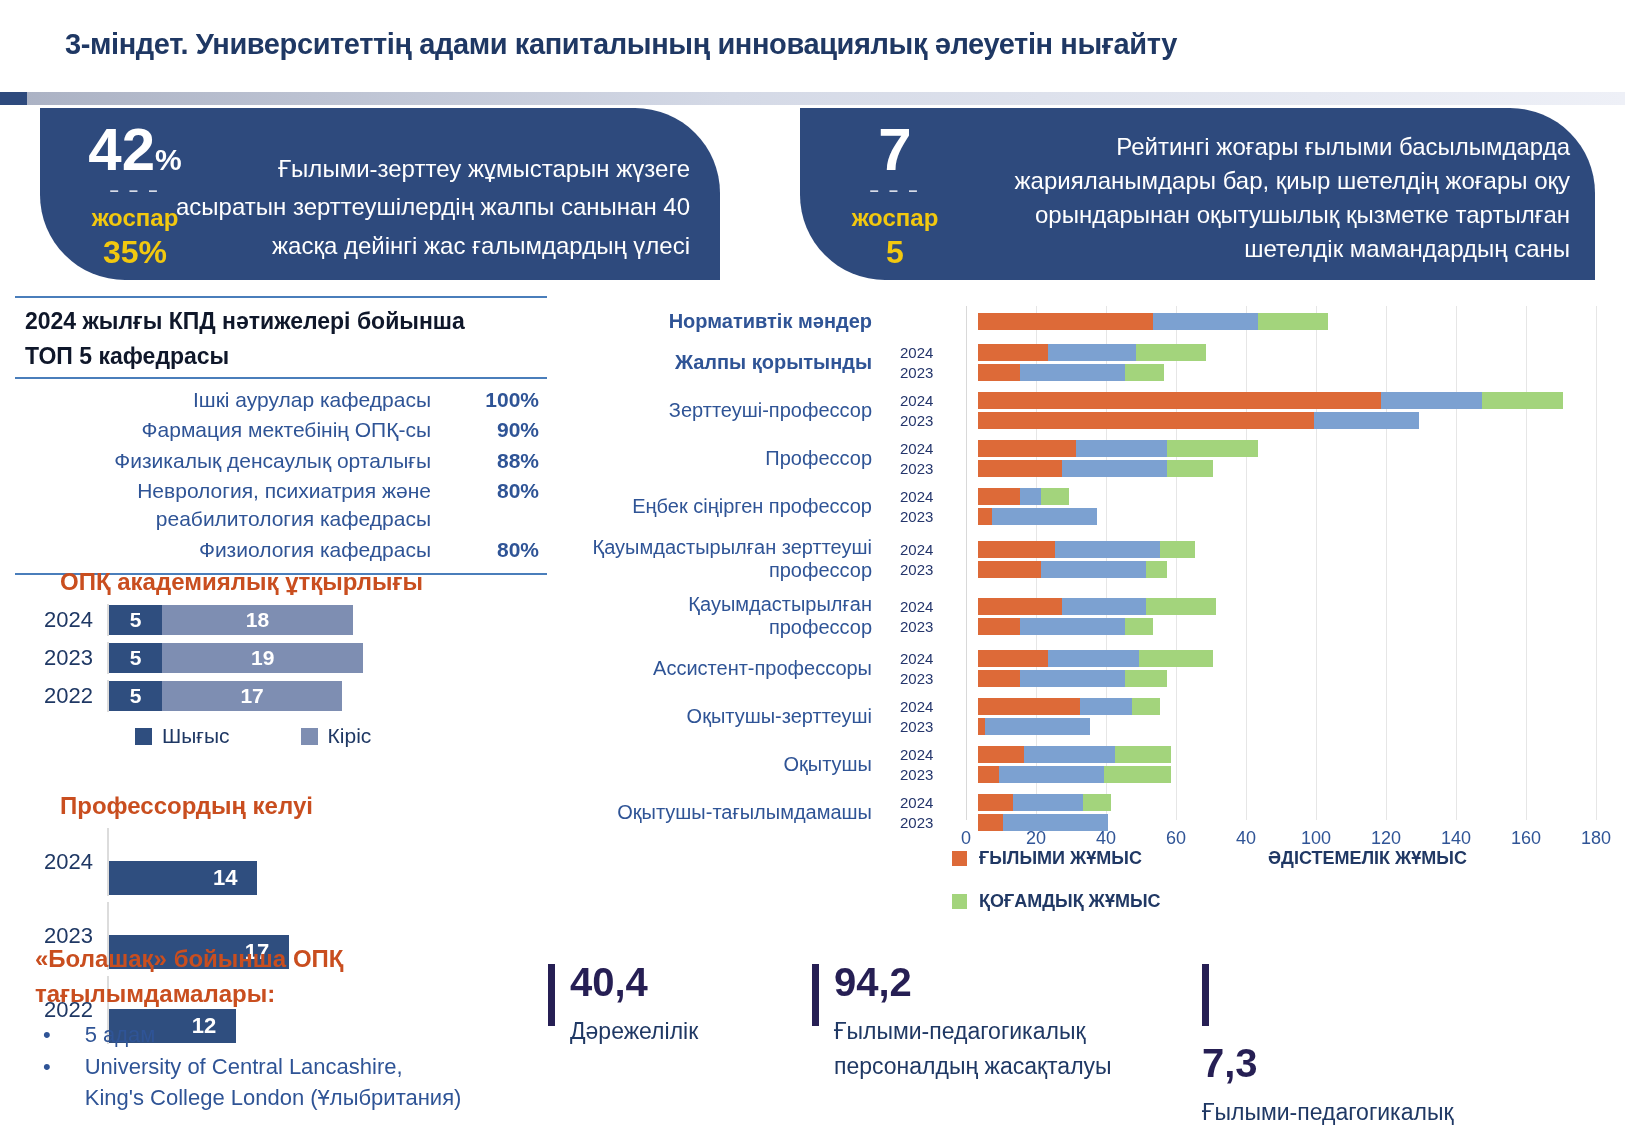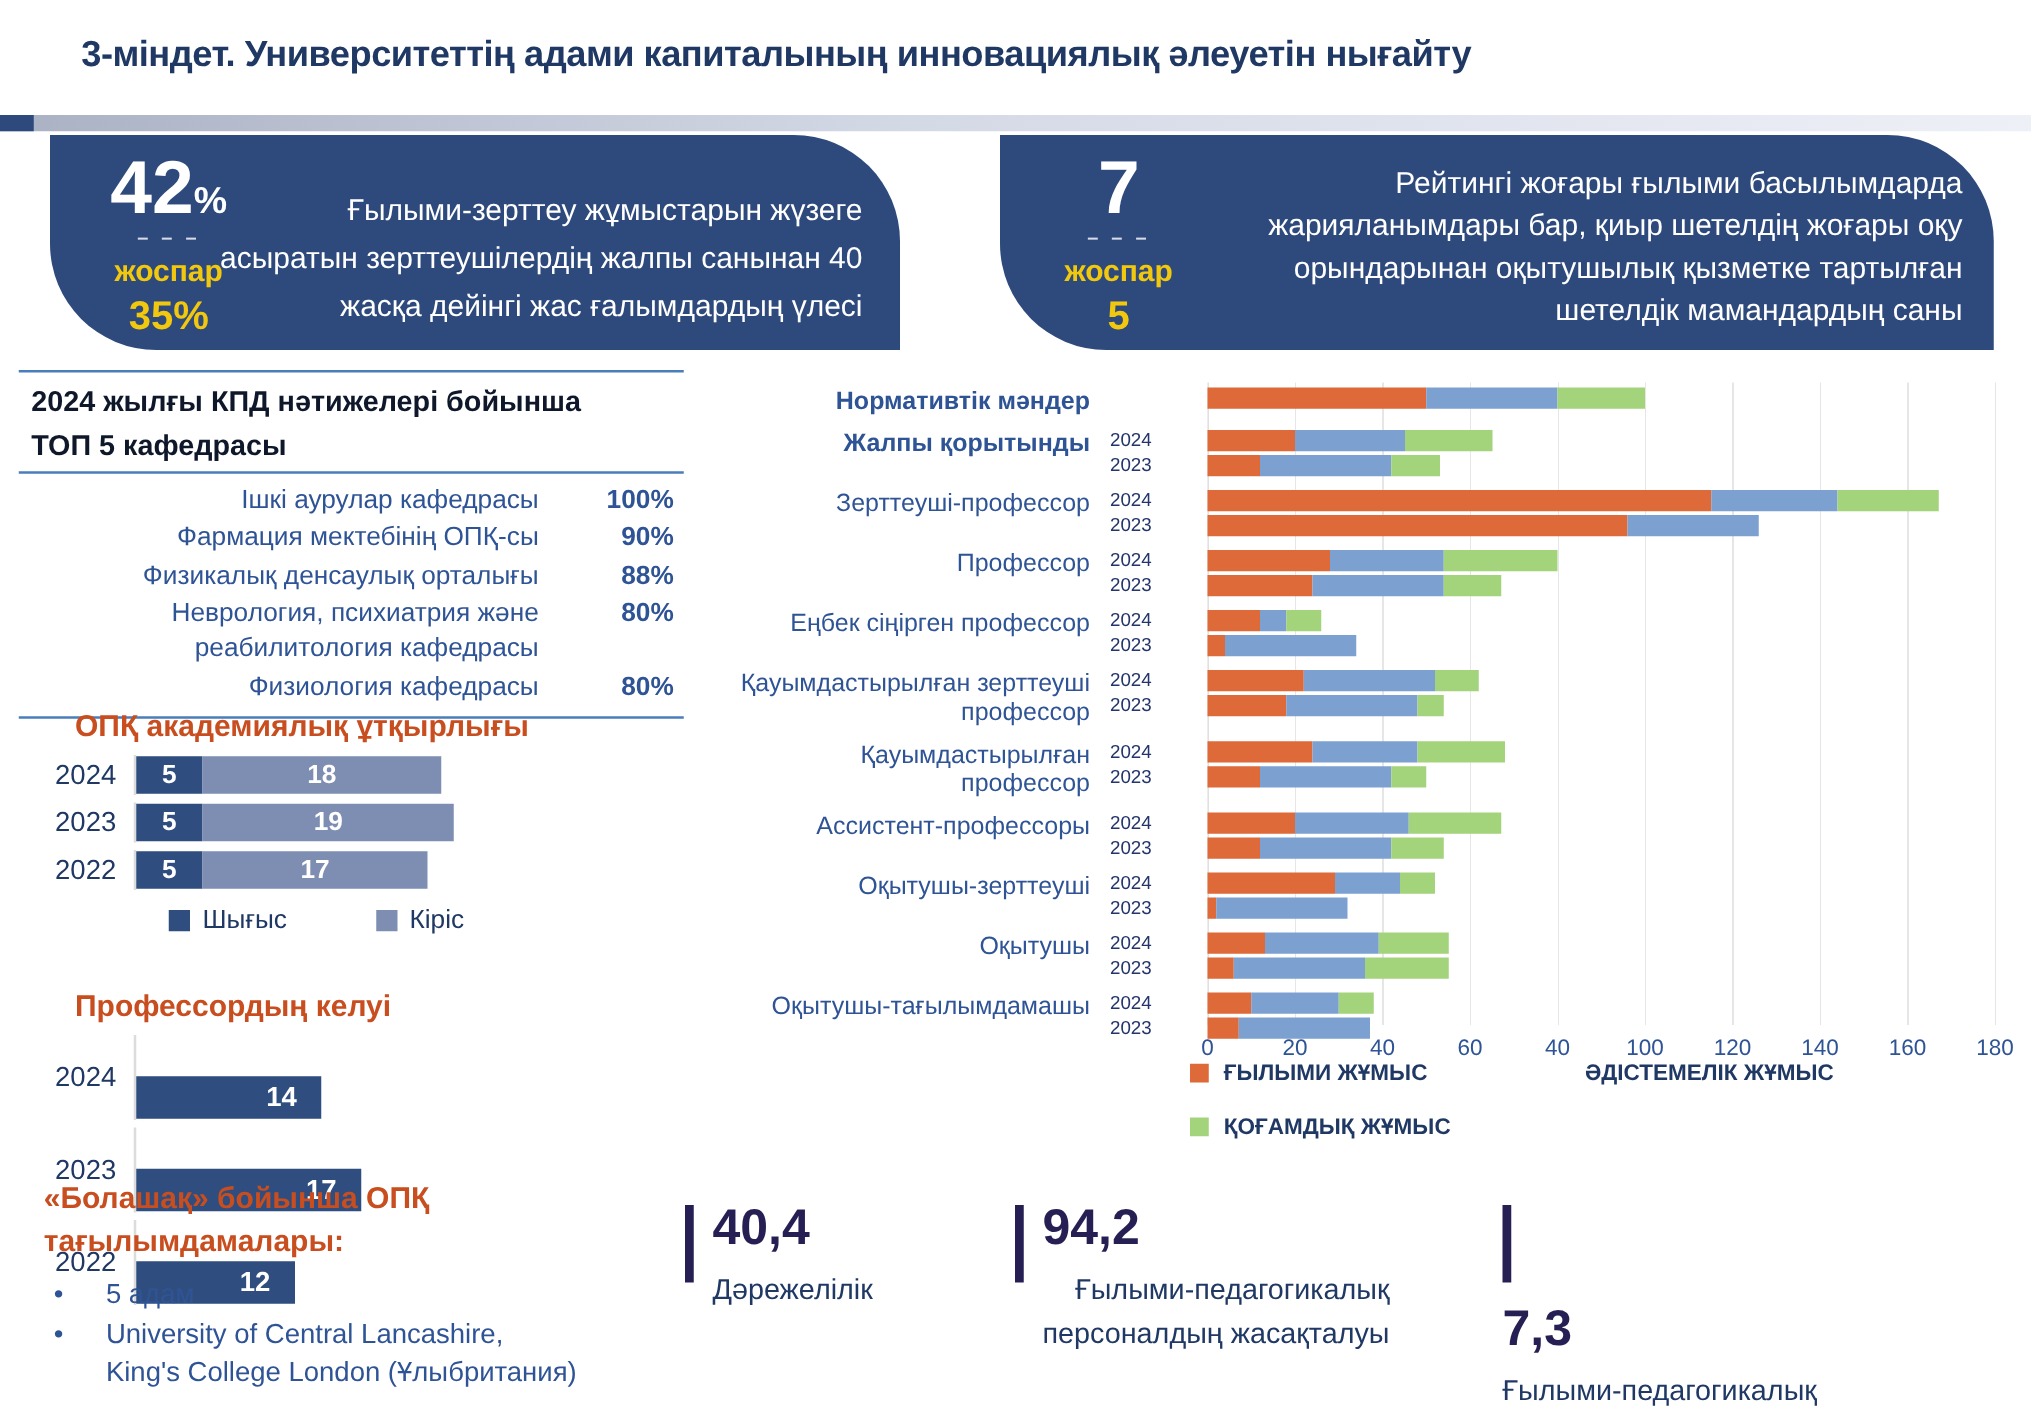--- a/index.html
+++ b/index.html
@@ -54,36 +54,36 @@
   .bolashak-title{color:#C94E1F;font-weight:bold;font-size:24px;line-height:1.45;white-space:pre-line;}
   .bolashak-list{margin:8px 0 0 0;padding:0 0 0 8px;list-style:none;}
   .bolashak-list li{color:#2F5496;font-size:22px;line-height:1.4;white-space:pre-line;display:flex;margin-top:2px;}
   .bolashak-list li::before{content:"•";margin-right:34px;color:#2F5496;}
   
   .workload{position:absolute;left:592px;top:300px;width:1012px;height:650px;}
   .wgrid{position:absolute;left:374px;top:6px;width:630px;height:514px;
     border-left:1px solid #d9d9d9;
     background:repeating-linear-gradient(to right,transparent 0,transparent 69px,#e6e6e6 69px,#e6e6e6 70px);}
   .wgroups{position:absolute;left:0;top:10px;width:1004px;}
-  .wgroup{display:flex;align-items:flex-start;margin-bottom:11px;position:relative;}
+  .wgroup{display:flex;align-items:center;margin-bottom:11px;position:relative;gap:12px;}
   .wlabel{width:280px;flex-shrink:0;text-align:right;color:#2F5496;font-size:20px;line-height:1.15;}
   .wlabel.bold{font-weight:bold;}
   .wbars{display:flex;flex-direction:column;gap:3px;flex:1;}
   .wrow{display:flex;align-items:center;height:17px;}
   .wyear{width:94px;flex-shrink:0;box-sizing:border-box;padding-left:16px;color:#24356B;font-size:15px;}
   .wplot{width:630px;height:17px;display:flex;}
   .wseg{height:100%;}
   .wtick{position:absolute;top:528px;width:44px;text-align:center;color:#2F5496;font-size:18px;}
   .wlegend-item{position:absolute;display:flex;align-items:center;gap:12px;color:#203864;font-weight:bold;font-size:18px;}
   .wlegend-item .swatch{width:15px;height:15px;}
   
   .stat{position:absolute;display:flex;gap:15px;}
   .stat-bar{width:7px;height:62px;background:#261F54;margin-top:4px;flex-shrink:0;}
   .stat-num{color:#261F54;font-size:40px;font-weight:bold;line-height:1.1;}
-  .stat-label{color:#1F3864;font-size:23px;line-height:1.5;margin-top:10px;white-space:pre-line;text-align:right;}
+  .stat-label{color:#1F3864;font-size:23px;line-height:1.5;margin-top:10px;white-space:pre-line;}
 </style>
 </head>
 <body>
 
 <div class="page-title">3-міндет. Университеттің адами капиталының инновациялық әлеуетін нығайту</div>
 <div class="divider"></div>
 <div class="divider-cap"></div>
 
 <div class="kpi kpi1">
   <div class="kpi-left">

